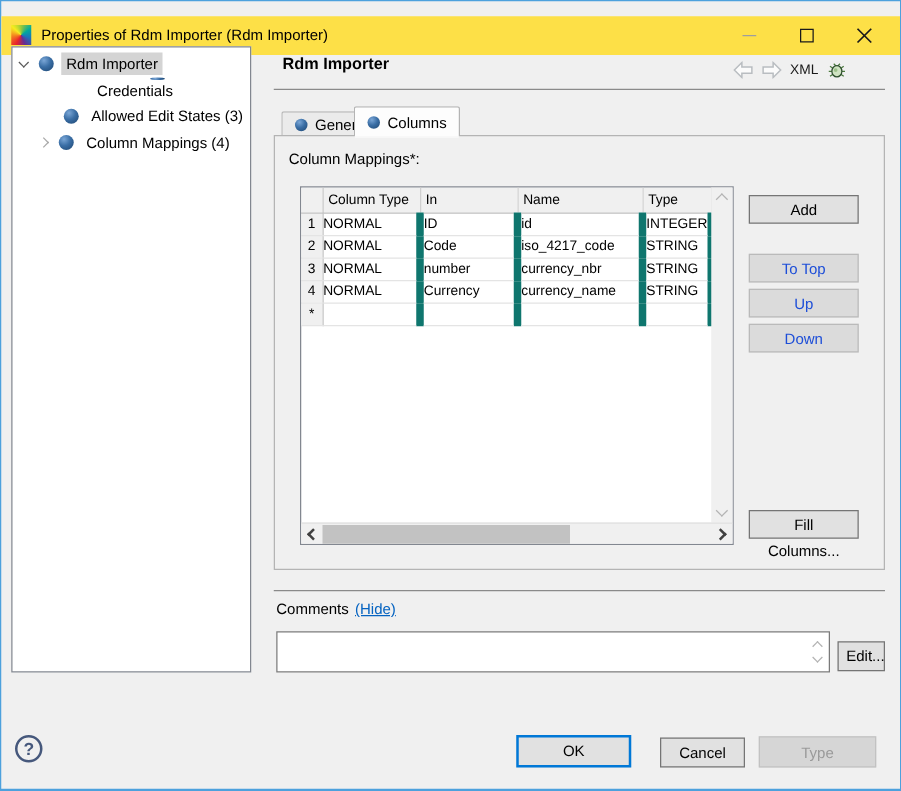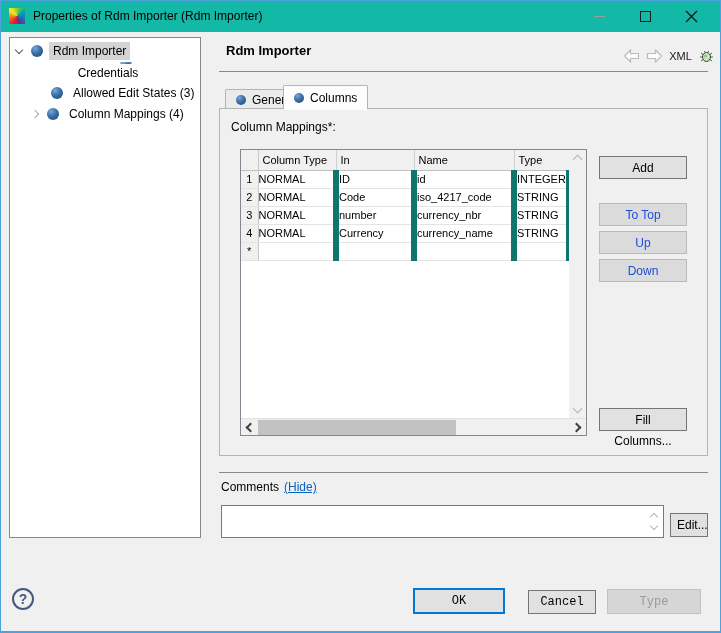--- a/index.html
+++ b/index.html
@@ -1,39 +1,39 @@
 <!DOCTYPE html>
 <html><head>
 <meta charset="utf-8">
 <style>
   html,body{margin:0;padding:0;background:#ffffff;font-family:"Liberation Sans","DejaVu Sans",sans-serif;}
   *{box-sizing:border-box;}
   .window{position:relative;width:721px;height:633px;background:#f0f0f0;border:1px solid #4da1dd;border-bottom-width:2px;overflow:hidden;font-size:12px;color:#000;}
   
-  .titlebar{position:absolute;left:0;top:0;width:100%;height:31px;background:#14b8a6;}
+  .titlebar{position:absolute;left:0;top:12px;width:100%;height:31px;background:#fde047;}
   .app-icon{position:absolute;left:8px;top:7px;width:16px;height:16px;background:conic-gradient(from 210deg,#e8232a,#f47c20,#f7ec1e,#8cc63e,#00a99d,#1b75bb,#662d91,#e8232a);}
   .title-text{position:absolute;left:32px;top:0;height:31px;line-height:31px;font-size:12px;white-space:nowrap;}
   .win-btn{position:absolute;top:0;width:45px;height:31px;display:flex;align-items:center;justify-content:center;}
   .btn-min{left:576px;}
   .btn-max{left:622px;}
   .btn-close{left:668px;}
   .min-glyph{width:11px;height:1px;background:#9e9e9e;}
   .max-glyph{width:11px;height:11px;border:1px solid #1a1a1a;background:transparent;}
   
   .tree-panel{position:absolute;left:8px;top:36px;width:192px;height:501px;background:#ffffff;border:1px solid #828790;}
   .tree-row{position:absolute;left:0;height:20px;width:100%;display:flex;align-items:center;}
   .chev{display:inline-block;width:6px;height:6px;border-right:1.4px solid #5a5a5a;border-bottom:1.4px solid #5a5a5a;}
   .chev.down{transform:rotate(45deg);margin-top:-3px;}
   .chev.right{border-color:#a9a9a9;transform:rotate(-45deg);}
   .bcircle{display:inline-block;width:12px;height:12px;border-radius:50%;background:radial-gradient(circle at 35% 28%,#7aa6d6 0%,#3a6ea5 45%,#1d4570 100%);}
   .tlabel{margin-left:6px;padding:2px 4px;white-space:nowrap;}
   .tlabel.selected{background:#d4d4d4;}
   
   .form-title{position:absolute;left:225px;top:42px;font-size:13px;font-weight:bold;}
-  .nav-icons{position:absolute;left:622px;top:46px;width:92px;height:18px;display:flex;align-items:center;gap:6px;justify-content:center;}
+  .nav-icons{position:absolute;left:585px;top:46px;width:92px;height:18px;display:flex;align-items:center;gap:6px;}
   .xml-label{font-size:11px;color:#1a1a1a;letter-spacing:0px;}
   .hsep{position:absolute;left:218px;width:489px;height:1px;background:#8a8a8a;}
   
   .tab{position:absolute;display:flex;align-items:center;gap:6px;padding:0 10px;border:1px solid #b4b4b4;border-bottom:none;border-radius:2px 2px 0 0;}
   .tab .bcircle{width:10px;height:10px;}
   .tab-general{left:224px;top:88px;height:20px;background:#ebebeb;}
   .tab-columns{left:282px;top:84px;height:24px;background:#fdfdfd;z-index:3;}
   .tab-panel{position:absolute;left:218px;top:107px;width:489px;height:348px;border:1px solid #b4b4b4;background:#f0f0f0;z-index:1;}
   .tab-columns:after{content:"";position:absolute;left:0;right:0;bottom:-1px;height:1px;background:#fdfdfd;}
   .section-label{position:absolute;left:230px;top:119px;z-index:2;}
@@ -60,21 +60,21 @@
   .comments-label{position:absolute;left:220px;top:479px;}
   .hide-link{position:absolute;left:283px;top:479px;color:#0563c1;text-decoration:underline;cursor:pointer;}
   .comments-box{position:absolute;left:220px;top:504px;width:443px;height:33px;border:1px solid #7a7a7a;background:#ffffff;}
   .comments-box textarea{position:absolute;left:1px;top:1px;width:424px;height:29px;border:none;resize:none;outline:none;font-family:"Liberation Sans","DejaVu Sans",sans-serif;font-size:12px;}
   .spin-chev{position:absolute;right:6px;width:6px;height:6px;}
   .spin-up{top:8px;border-left:1.5px solid #b3b3b3;border-top:1.5px solid #b3b3b3;transform:rotate(45deg);}
   .spin-down{bottom:8px;border-left:1.5px solid #b3b3b3;border-bottom:1.5px solid #b3b3b3;transform:rotate(-45deg);}
   .edit-btn{position:absolute;left:669px;top:512px;width:38px;height:24px;background:#e1e1e1;border:1px solid #757575;font-size:12px;}
   
   .help-circle{position:absolute;left:11px;top:587px;width:22px;height:22px;border:2px solid #46587c;border-radius:50%;color:#46587c;font-weight:bold;font-size:14px;text-align:center;line-height:18px;}
-  .footer-btn{position:absolute;height:24px;background:#e1e1e1;border:1px solid #757575;font-size:12px;font-family:Liberation Mono, monospace;}
+  .footer-btn{position:absolute;height:24px;background:#e1e1e1;border:1px solid #757575;font-size:12px;}
   .btn-ok{left:412px;top:587px;width:92px;height:26px;border:2px solid #0078d7;}
   .btn-cancel{left:527px;top:589px;width:68px;}
   .btn-apply{left:606px;top:588px;width:94px;height:25px;background:#d6d6d6;border-color:#c2c2c2;color:#9a9a9a;}
   .arrow-svg{display:block;}
 </style>
 </head>
 <body>
 
 <div class="window">
 

